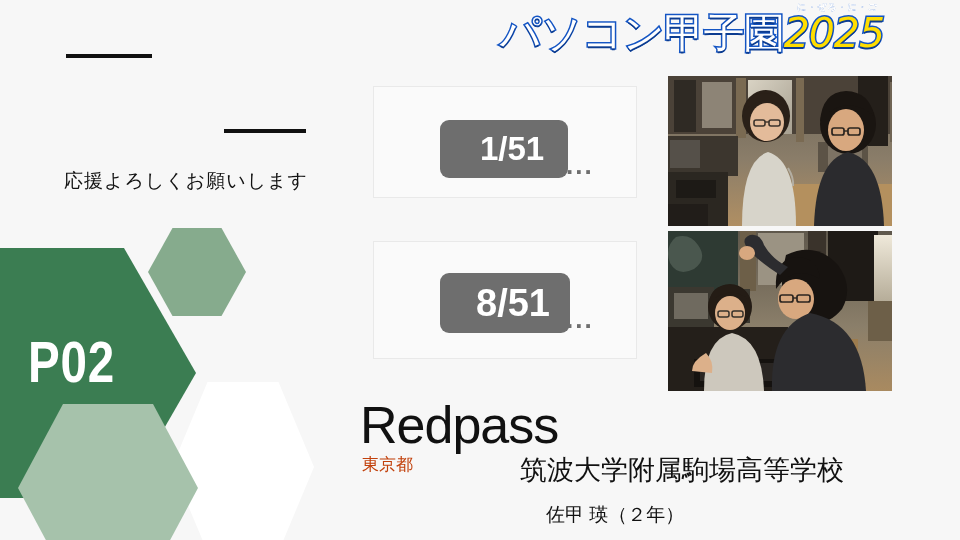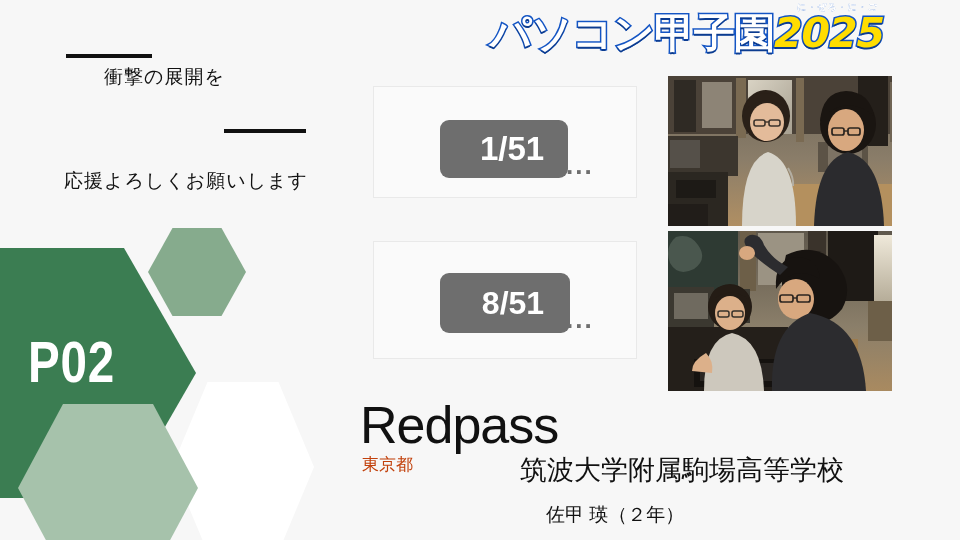--- a/index.html
+++ b/index.html
@@ -45,21 +45,21 @@
     font-weight: bold;
     -webkit-text-stroke: 0.3px #ffffff;
     white-space: nowrap;
   }
   .logo-main {
     position: absolute;
     right: 0;
     top: 11px;
     white-space: nowrap;
     font-size: 41px;
-    font-weight: bold;
+    font-weight: normal;
     font-family: "DejaVu Sans", sans-serif;
     letter-spacing: -1px;
   }
   .logo-jp {
     color: #ffffff;
     -webkit-text-stroke: 3px #1455c4;
     paint-order: stroke fill;
     text-shadow: 0 2px 0 #0c3c90;
   }
   .logo-year {
@@ -171,21 +171,21 @@
     width: 112px;
     height: 58px;
     font-size: 33px;
     line-height: 58px;
   }
   .badge-2 {
     left: 440px;
     top: 273px;
     width: 114px;
     height: 60px;
-    font-size: 32px;
+    font-size: 38px;
     line-height: 60px;
   }
   .dots {
     position: absolute;
     color: #6e6e6e;
     font-size: 26px;
     font-weight: bold;
     letter-spacing: 2px;
     line-height: 1;
   }
@@ -247,21 +247,20 @@
 <div class="slide">
 
   <div class="logo-wrap">
     <div class="logo-furigana">に・ぜろ・に・ご</div>
     <div class="logo-main">
       <span class="logo-jp">パソコン甲子園</span><span class="logo-year">2025</span>
     </div>
   </div>
 
   <div class="rule rule-top"></div>
-  <div class="catch catch-1">衝撃の展開を</div>
   <div class="rule rule-bottom"></div>
   <div class="support">応援よろしくお願いします</div>
 
   <div class="hex hex-topright"></div>
   <div class="hex hex-main"></div>
   <div class="hex hex-white"></div>
   <div class="hex hex-bottom"></div>
   <div class="hex-label">P02</div>
 
   <div class="card card-1"></div>

